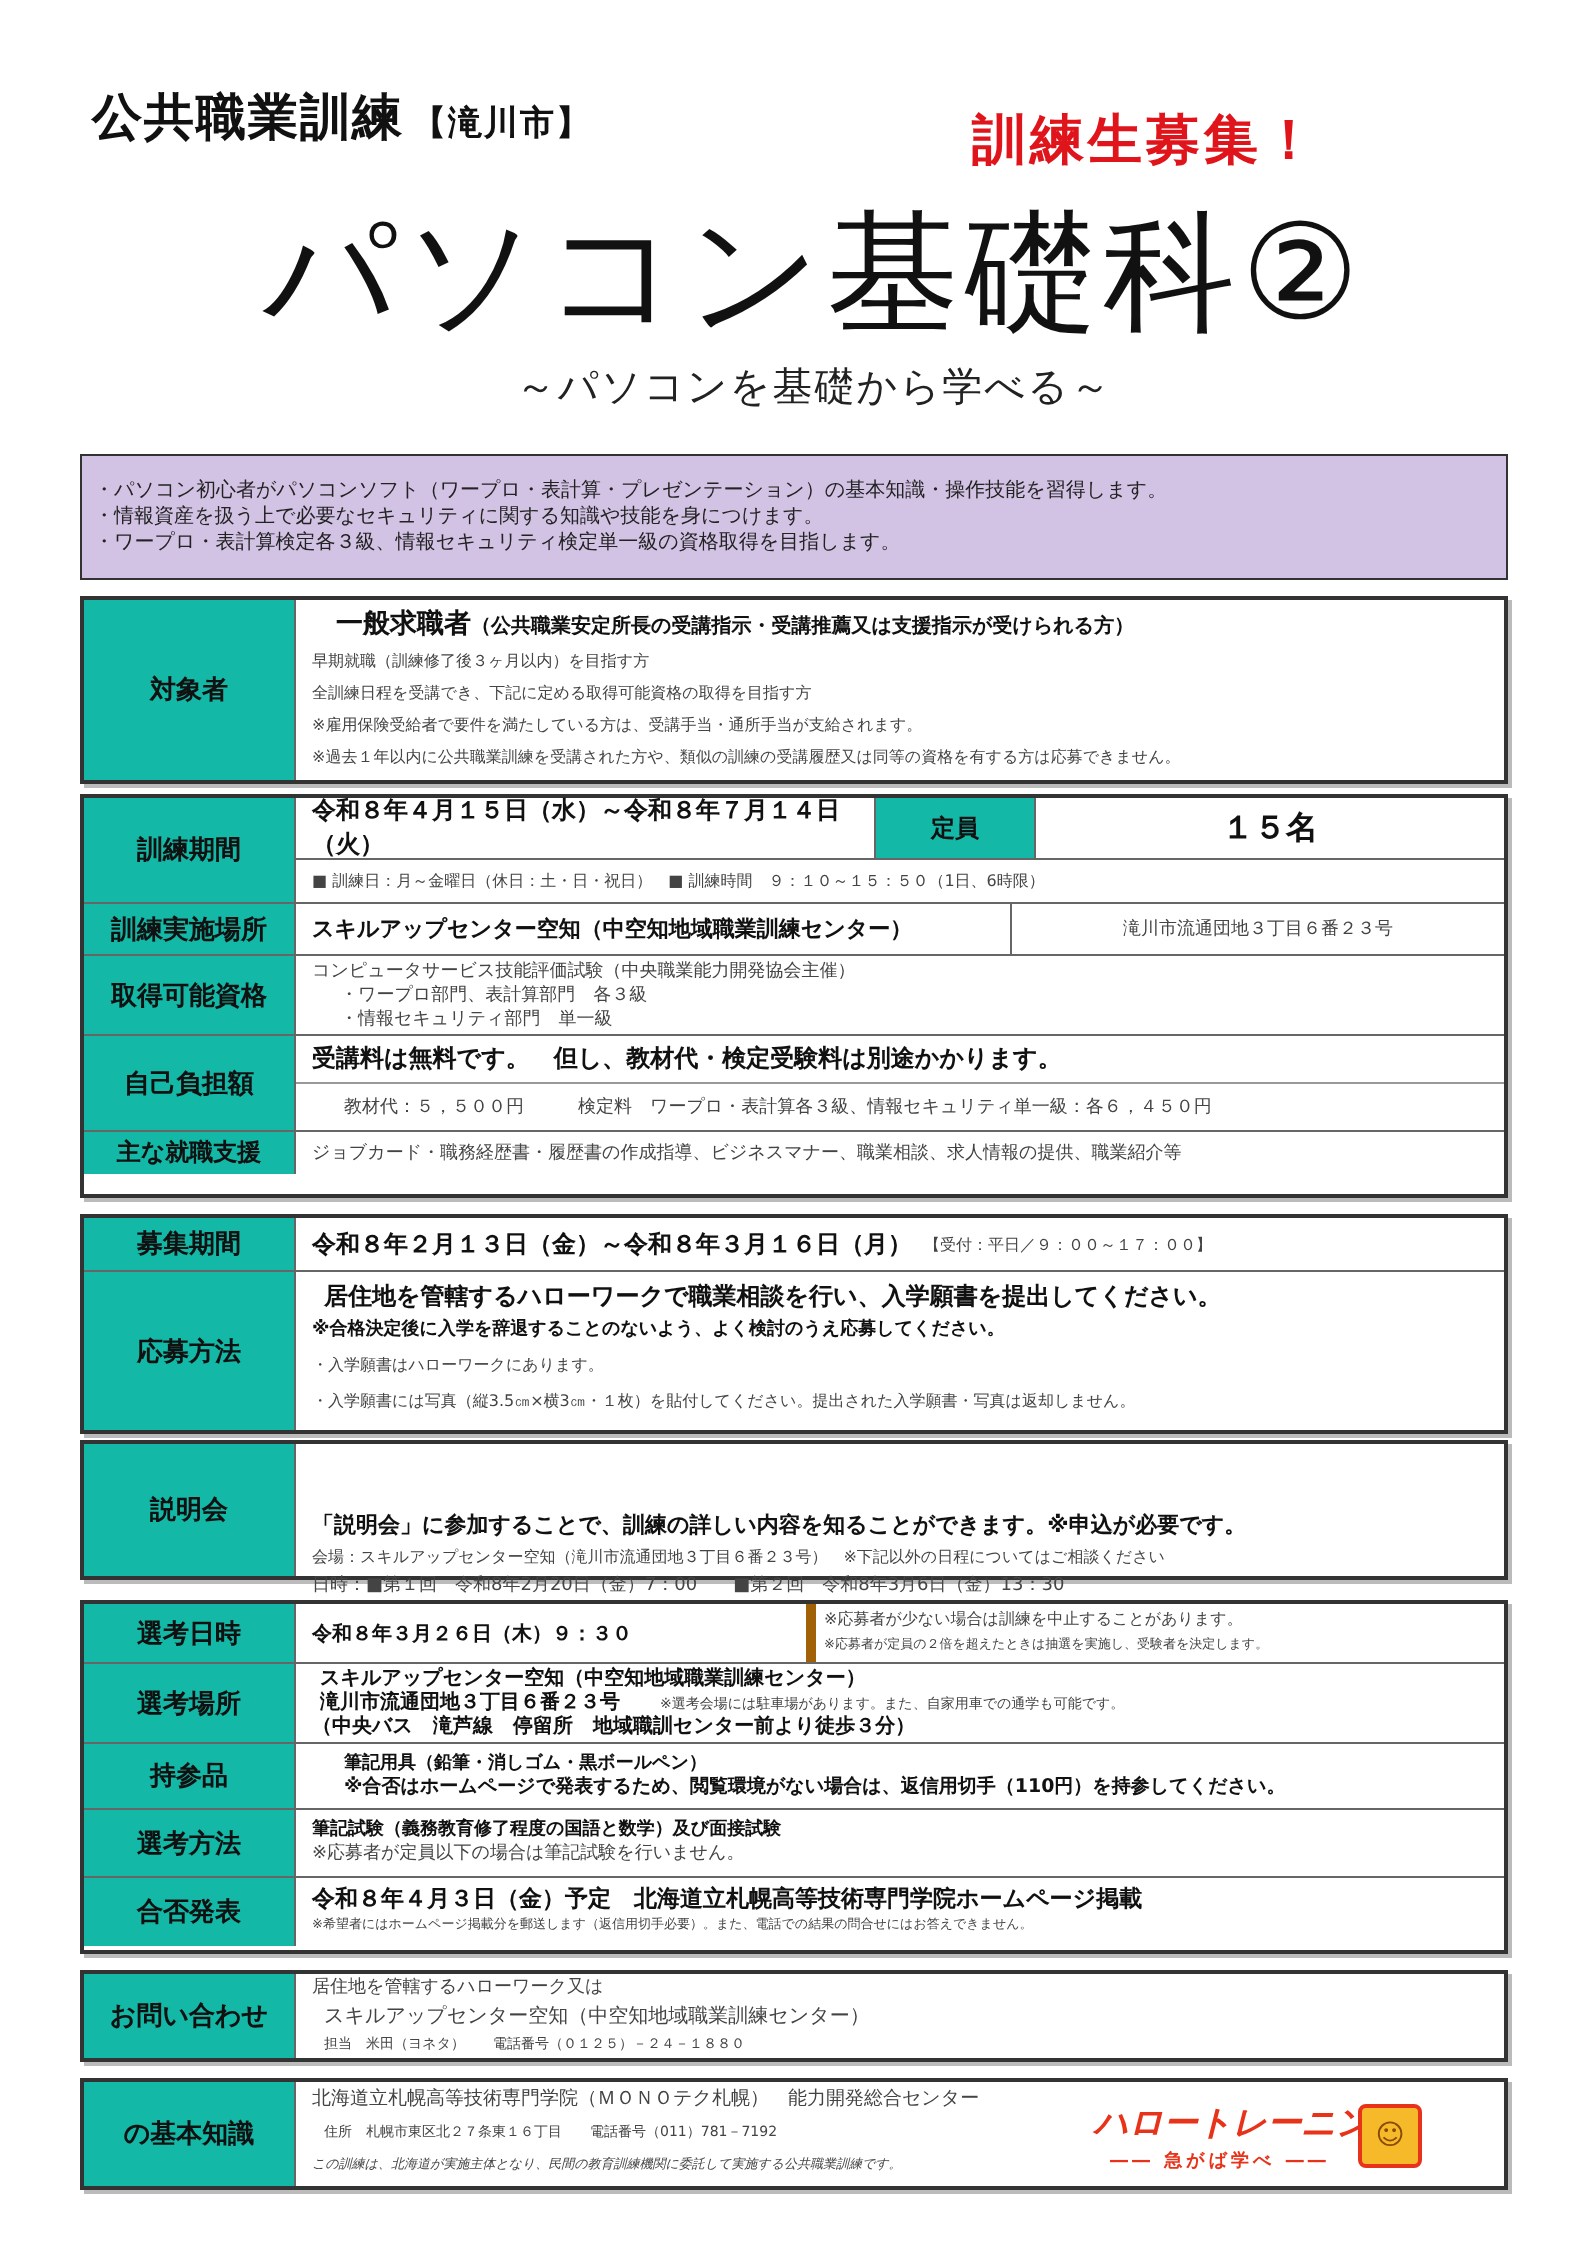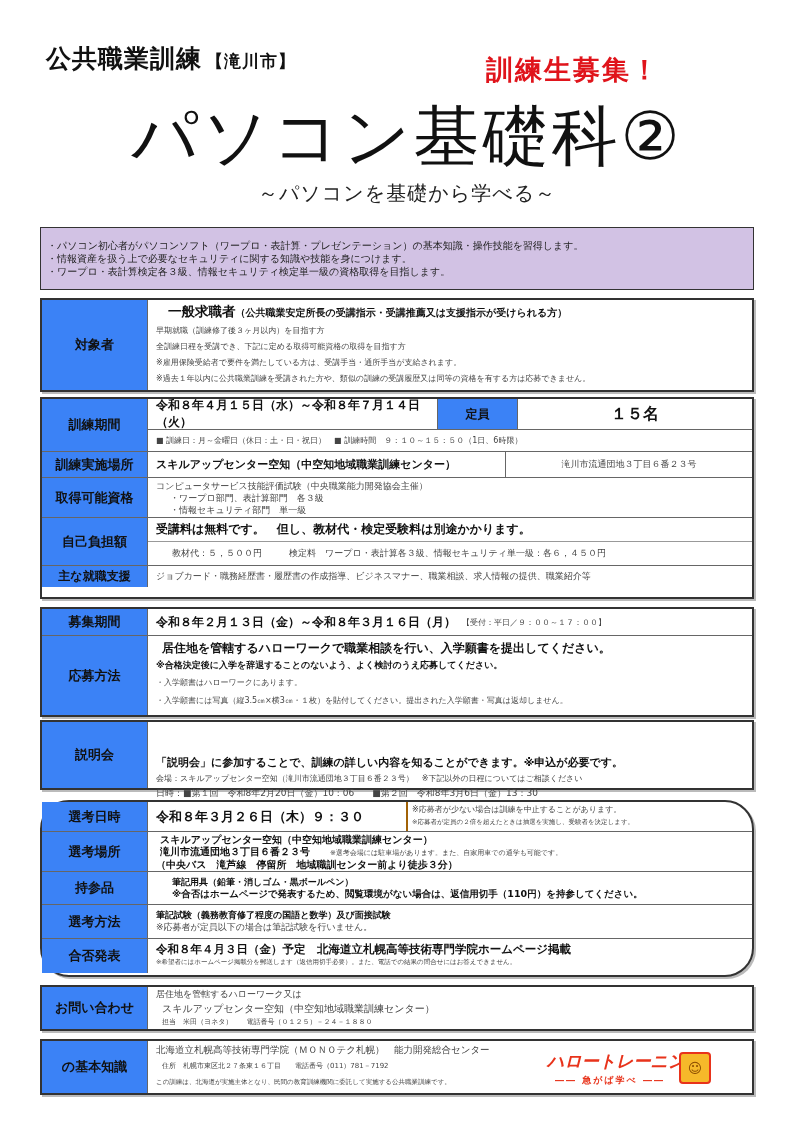--- a/index.html
+++ b/index.html
@@ -11,21 +11,21 @@
   .hdr-right { position: absolute; left: 486px; top: 52px; font-size: 27px; font-weight: bold; color: #e0141b; letter-spacing: 2px; }
   .main-title { position: absolute; left: 0; width: 794px; top: 92px; text-align: center; font-size: 66px; font-weight: normal; letter-spacing: 3px; color: #111; padding-left: 20px; }
   .subtitle { position: absolute; left: 0; width: 794px; top: 180px; text-align: center; font-size: 20px; color: #222; padding-left: 20px; letter-spacing: 1px; }
 
   .summary { position: absolute; left: 40px; top: 227px; width: 714px; height: 63px; background: #d2c2e4; border: 1.5px solid #333; padding: 11px 6px; font-size: 10px; line-height: 13px; color: #222; }
 
   .box { position: absolute; left: 40px; width: 714px; border: 2px solid #333; background: #fff; }
   .box.shadow { box-shadow: 2px 2px 0 #bbb; }
   .row { display: flex; border-bottom: 1px solid #666; }
   .row:last-child { border-bottom: none; }
-  .lbl { width: 106px; flex: none; background: #3b82f6; border-right: 1px solid #666; display: flex; align-items: center; justify-content: center; font-weight: bold; font-size: 13px; color: #111; }
+  .lbl { width: 106px; flex: none; background: #14b8a6; border-right: 1px solid #666; display: flex; align-items: center; justify-content: center; font-weight: bold; font-size: 13px; color: #111; }
   .val { flex: 1; padding: 2px 8px; font-size: 10px; color: #333; }
   .b13 { font-size: 13.5px; font-weight: bold; color: #111; }
   .b12 { font-size: 12px; font-weight: bold; color: #111; }
   .b11 { font-size: 11px; font-weight: bold; color: #111; }
   .b10 { font-size: 10px; font-weight: bold; color: #111; }
   .s9 { font-size: 9px; color: #444; }
   .s8 { font-size: 8px; color: #444; }
 
   .logo { position: absolute; left: 547px; top: 1050px; width: 168px; height: 40px; }
   .logo-text { position: absolute; left: 0; top: 0; font-size: 17px; font-weight: bold; color: #e8331b; letter-spacing: 0px; font-style: italic; }
@@ -119,30 +119,30 @@
     </div>
   </div>
 </div>
 
 <div class="box shadow" style="top:720px;height:70px;">
   <div class="row" style="height:66px;">
     <div class="lbl">説明会</div>
     <div class="val" style="padding-top:2px;">
       <div class="b11" style="line-height:17px;margin-top:30px;">「説明会」に参加することで、訓練の詳しい内容を知ることができます。※申込が必要です。</div>
       <div class="s8" style="line-height:15px;">会場：スキルアップセンター空知（滝川市流通団地３丁目６番２３号）　※下記以外の日程についてはご相談ください</div>
-      <div class="s9" style="line-height:15px;">日時：■第１回　令和8年2月20日（金）10：06　　■第２回　令和8年3月6日（金）13：30</div>
+      <div class="s9" style="line-height:15px;">日時：■第１回　令和8年2月20日（金）7：00　　■第２回　令和8年3月6日（金）13：30</div>
       <div class="s9" style="line-height:15px;"><span style="font-size:6px;">申込先：</span><span>中空知地域職業訓練センター　電話番号（０１２５）２４－１８８０　　担当：米田（ヨネタ）</span></div>
     </div>
   </div>
 </div>
 
-<div class="box shadow" style="top:800px;height:177px;border-radius:29px;">
+<div class="box shadow" style="top:800px;height:177px;">
   <div class="row" style="height:30px;">
     <div class="lbl">選考日時</div>
-    <div style="width:260px;display:flex;align-items:center;padding-left:8px;border-right:2px solid #a16207;font-size:13px;font-weight:bold;">令和８年３月２６日（木）９：３０</div>
+    <div style="width:260px;display:flex;align-items:center;padding-left:8px;border-right:5px solid #a16207;font-size:10px;font-weight:bold;">令和８年３月２６日（木）９：３０</div>
     <div style="flex:1;padding:1px 4px;line-height:13px;">
       <div class="s8">※応募者が少ない場合は訓練を中止することがあります。</div>
       <div style="font-size:6.5px;color:#444;">※応募者が定員の２倍を超えたときは抽選を実施し、受験者を決定します。</div>
     </div>
   </div>
   <div class="row" style="height:40px;">
     <div class="lbl">選考場所</div>
     <div class="val" style="line-height:12px;padding-top:2px;">
       <div class="b10" style="padding-left:4px;">スキルアップセンター空知（中空知地域職業訓練センター）</div>
       <div style="padding-left:4px;"><span class="b10">滝川市流通団地３丁目６番２３号</span><span style="font-size:7px;color:#444;margin-left:20px;">※選考会場には駐車場があります。また、自家用車での通学も可能です。</span></div>
@@ -182,21 +182,21 @@
     </div>
   </div>
 </div>
 
 <div class="box shadow" style="top:1039px;height:56px;">
   <div class="row" style="height:52px;">
     <div class="lbl">の基本知識</div>
     <div class="val" style="line-height:16px;padding-top:1px;">
       <div class="s9" style="font-size:9.5px;">北海道立札幌高等技術専門学院（ＭＯＮＯテク札幌）　能力開発総合センター</div>
       <div style="font-size:7px;color:#444;padding-left:6px;">住所　札幌市東区北２７条東１６丁目　　電話番号（011）781－7192</div>
-      <div style="font-size:6.5px;color:#444;">この訓練は、北海道が実施主体となり、民間の教育訓練機関に委託して実施する公共職業訓練です。</div>
+      <div style="font-size:6.5px;color:#444;font-style:italic;">この訓練は、北海道が実施主体となり、民間の教育訓練機関に委託して実施する公共職業訓練です。</div>
     </div>
   </div>
 </div>
 
 <div class="logo">
   <div class="logo-text">ハロートレーニング</div>
   <div class="logo-sub">―― 急がば学べ ――</div>
   <div class="logo-face">☺</div>
 </div>
 

